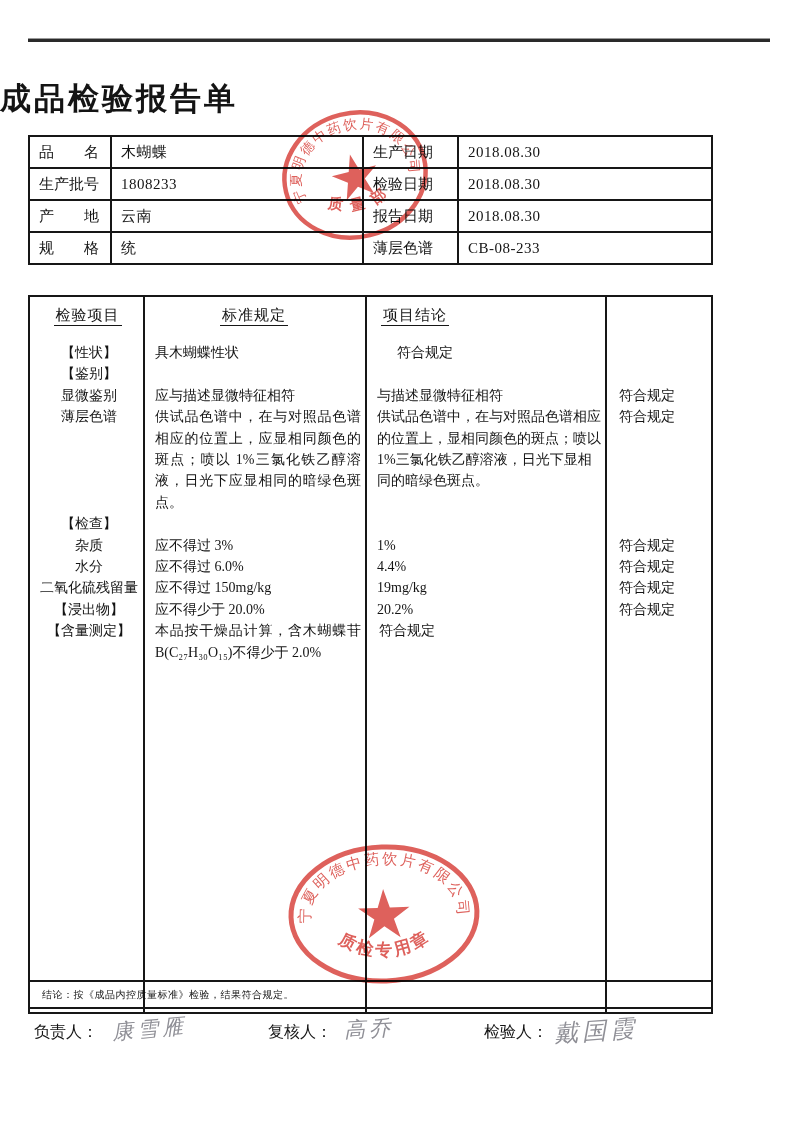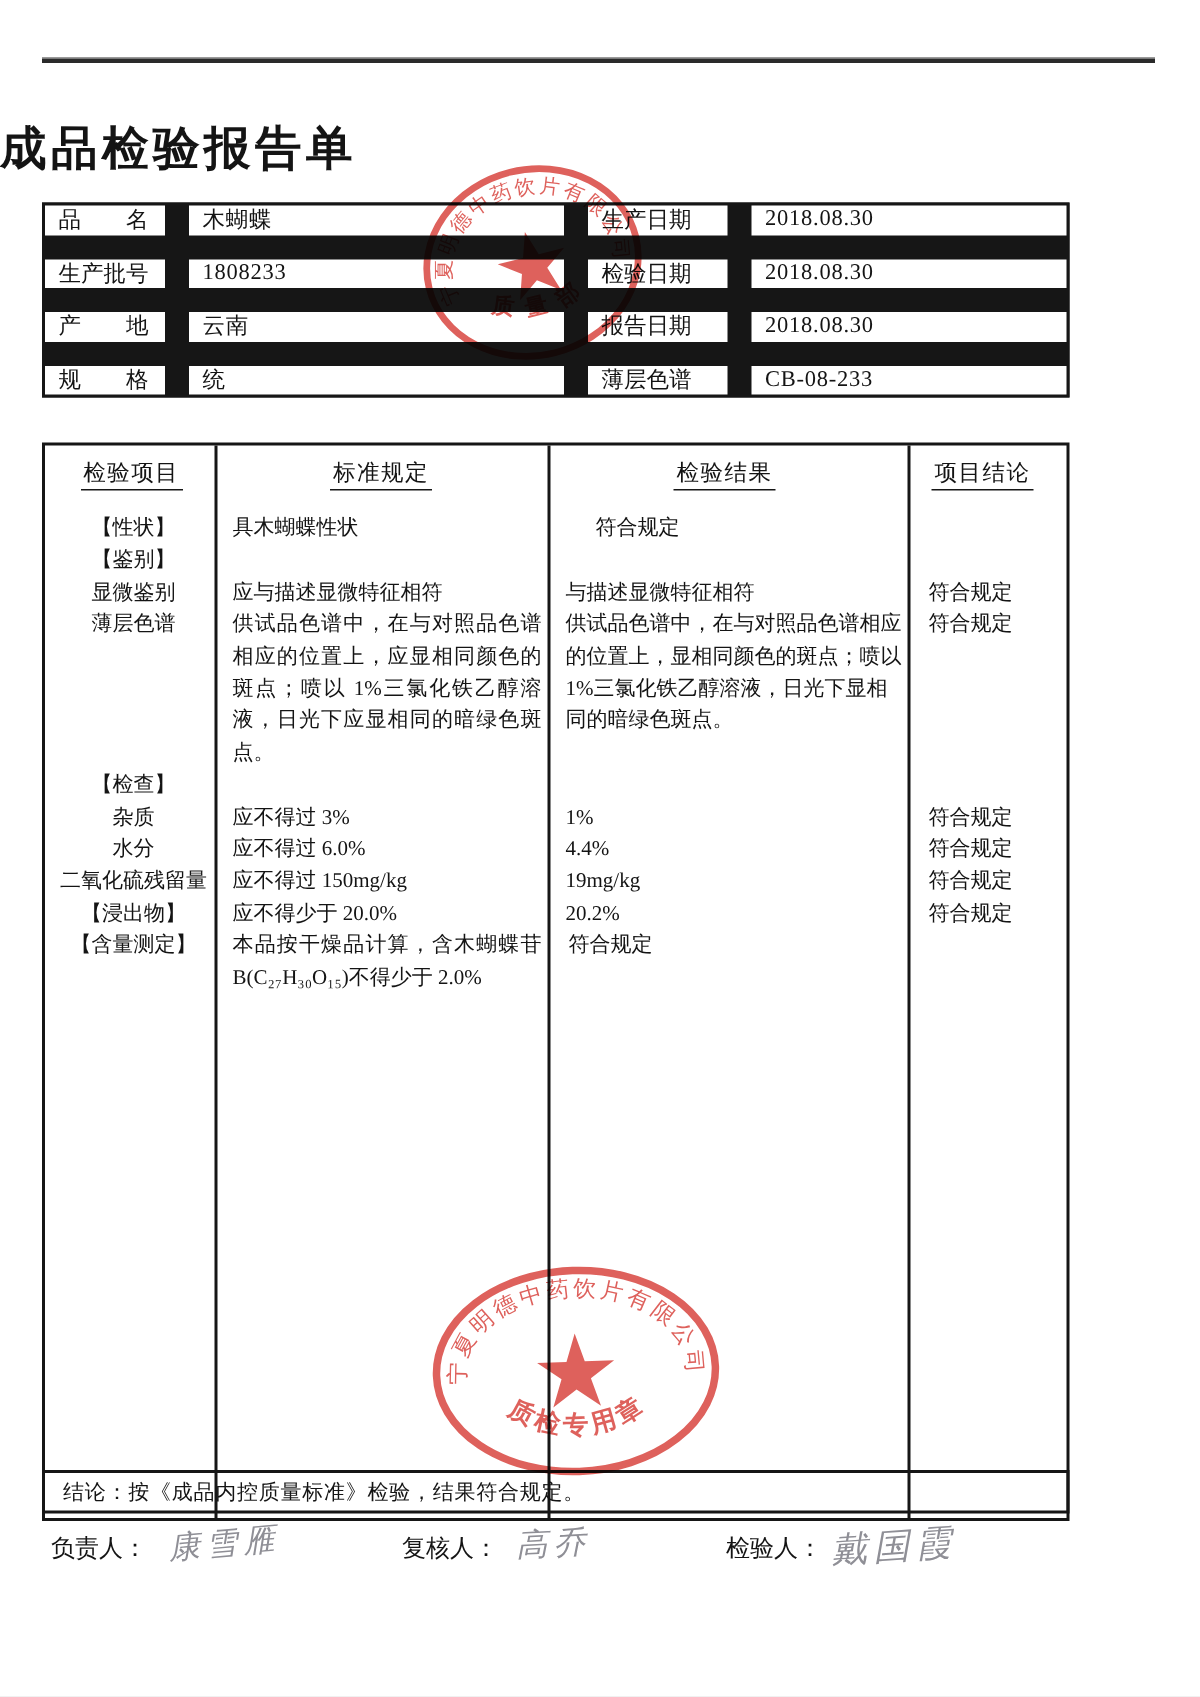--- a/index.html
+++ b/index.html
@@ -13,21 +13,21 @@
   .hdr-clip{ -webkit-mask-image:linear-gradient(180deg,rgba(0,0,0,.25) 0 38%,#000 46%);
              mask-image:linear-gradient(180deg,rgba(0,0,0,.25) 0 38%,#000 46%);}
   .hdr-rule{position:absolute;left:28px;top:38px;width:742px;height:4px;
             border-top:1px solid #9a9a9a;border-bottom:3px solid #2a2a2a;box-sizing:border-box;}
   
   .doc-title{position:absolute;left:0;top:78px;width:100%;
              font-size:31px;font-weight:bold;letter-spacing:3px;}
   
   .info-table{position:absolute;left:28px;top:135px;width:685px;height:130px;box-sizing:border-box;
               border:2px solid #161616;background:#161616;display:grid;
-              grid-template-columns:80px 250px 93px 1fr;grid-auto-rows:1fr;gap:16px;}
+              grid-template-columns:80px 250px 93px 1fr;grid-auto-rows:1fr;gap:2px;}
   .info-cell{background:#fff;display:flex;align-items:center;font-size:15px;padding:0 0 0 9px;}
   .info-cell.val{letter-spacing:.5px;}
   
   .main-table{position:absolute;left:28px;top:263px;width:685px;height:719px;box-sizing:border-box;
               border:2px solid #161616;margin-top:32px;}
   .vline{position:absolute;top:0;bottom:0;width:2px;background:#161616;}
   .vl1{left:113px}.vl2{left:335px}.vl3{left:575px}
   .mt-head{display:flex;height:36px;align-items:center;}
   .mt-head > div{text-align:center;font-size:15px;}
   .hc1{width:115px}.hc2{width:218px}.hc3{width:240px}.hc4{width:104px}
@@ -35,21 +35,21 @@
   .mt-body{padding-top:9px;}
   .mt-row{display:flex;align-items:flex-start;}
   .mt-row > div{font-size:14px;line-height:21.4px;box-sizing:border-box;}
   .c-item{width:115px;padding:0 4px 0 7px;text-align:center;}
   .c-std{width:222px;padding:0 6px 0 10px;text-align:justify;}
   .c-res{width:240px;padding:0 6px 0 10px;}
   .c-con{width:104px;padding:0 2px 0 12px;}
   
   .conclusion-box{position:absolute;left:28px;top:980px;width:685px;height:29px;box-sizing:border-box;
                   border:2px solid #161616;display:flex;align-items:center;padding-left:12px;
-                  font-size:14px;letter-spacing:.5px;}
+                  font-size:10px;letter-spacing:.5px;}
   
   .sig-row{position:absolute;left:28px;top:1022px;width:742px;height:50px;}
   .sig-label{position:absolute;top:0;font-size:16px;}
   .sl1{left:6px}.sl2{left:240px}.sl3{left:456px}
   .sig-name{position:absolute;top:-7px;font-size:21px;color:#8f8f96;font-style:italic;
             letter-spacing:4px;transform:rotate(-5deg);font-family:"DejaVu Serif",serif;}
   .sn1{left:84px}.sn2{left:316px;transform:rotate(-3deg)}.sn3{left:526px;font-size:24px;transform:rotate(-4deg)}
   
   .stamp{position:absolute;pointer-events:none;mix-blend-mode:multiply;opacity:.85;}
   .stamp-top{left:276px;top:104px;transform:rotate(-14deg);}
@@ -92,21 +92,20 @@
   </div>
 
   <div class="main-table">
     <div class="vline vl1"></div>
     <div class="vline vl2"></div>
     <div class="vline vl3"></div>
 
     <div class="mt-head">
       <div class="hc1"><span>检验项目</span></div>
       <div class="hc2"><span>标准规定</span></div>
-      <div class="hc3"><span>检验结果</span></div>
       <div class="hc4"><span>项目结论</span></div>
     </div>
 
     <div class="mt-body">
       <div class="mt-row">
         <div class="c-item">【性状】</div>
         <div class="c-res">具木蝴蝶性状</div>
         <div class="c-con">符合规定</div>
       </div>
       <div class="mt-row">

